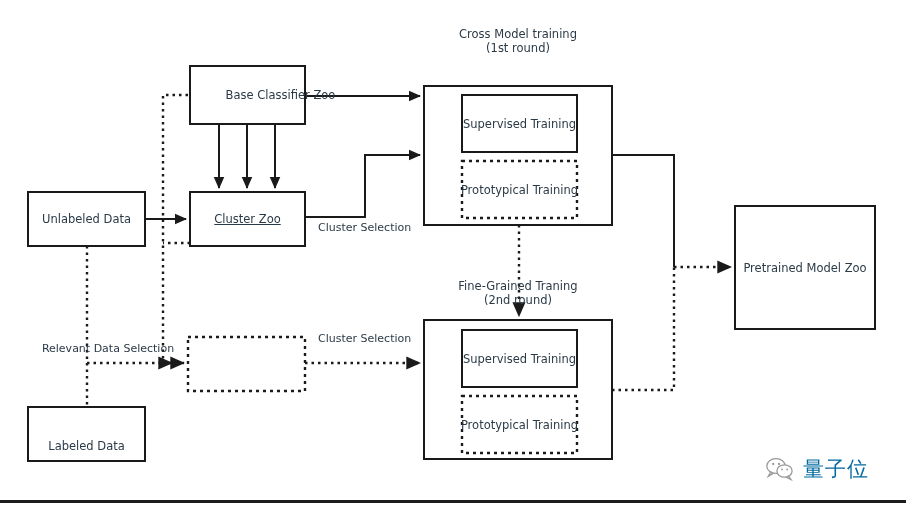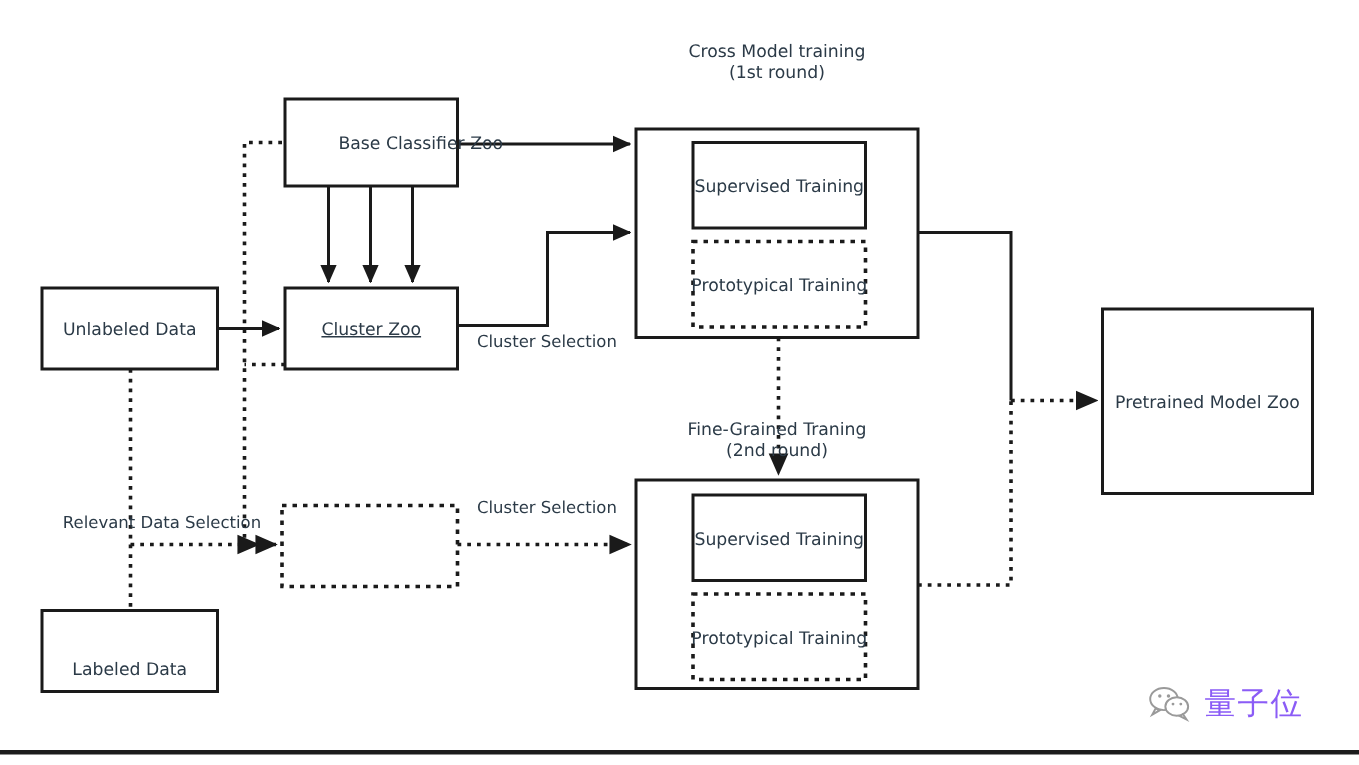--- a/index.html
+++ b/index.html
@@ -49,21 +49,21 @@
     white-space: pre-line;
     pointer-events: none;
   }
   .watermark {
     position: absolute;
     display: flex;
     align-items: center;
     gap: 8px;
   }
   .watermark-text {
-    color: #8b5cf6;
+    color: #0369a1;
     font-size: 21px;
     letter-spacing: 1px;
     font-family: "DejaVu Sans", "Liberation Sans", sans-serif;
   }
   .bottom-rule {
     position: absolute;
     left: 0;
     top: 500px;
     width: 906px;
     height: 3px;

